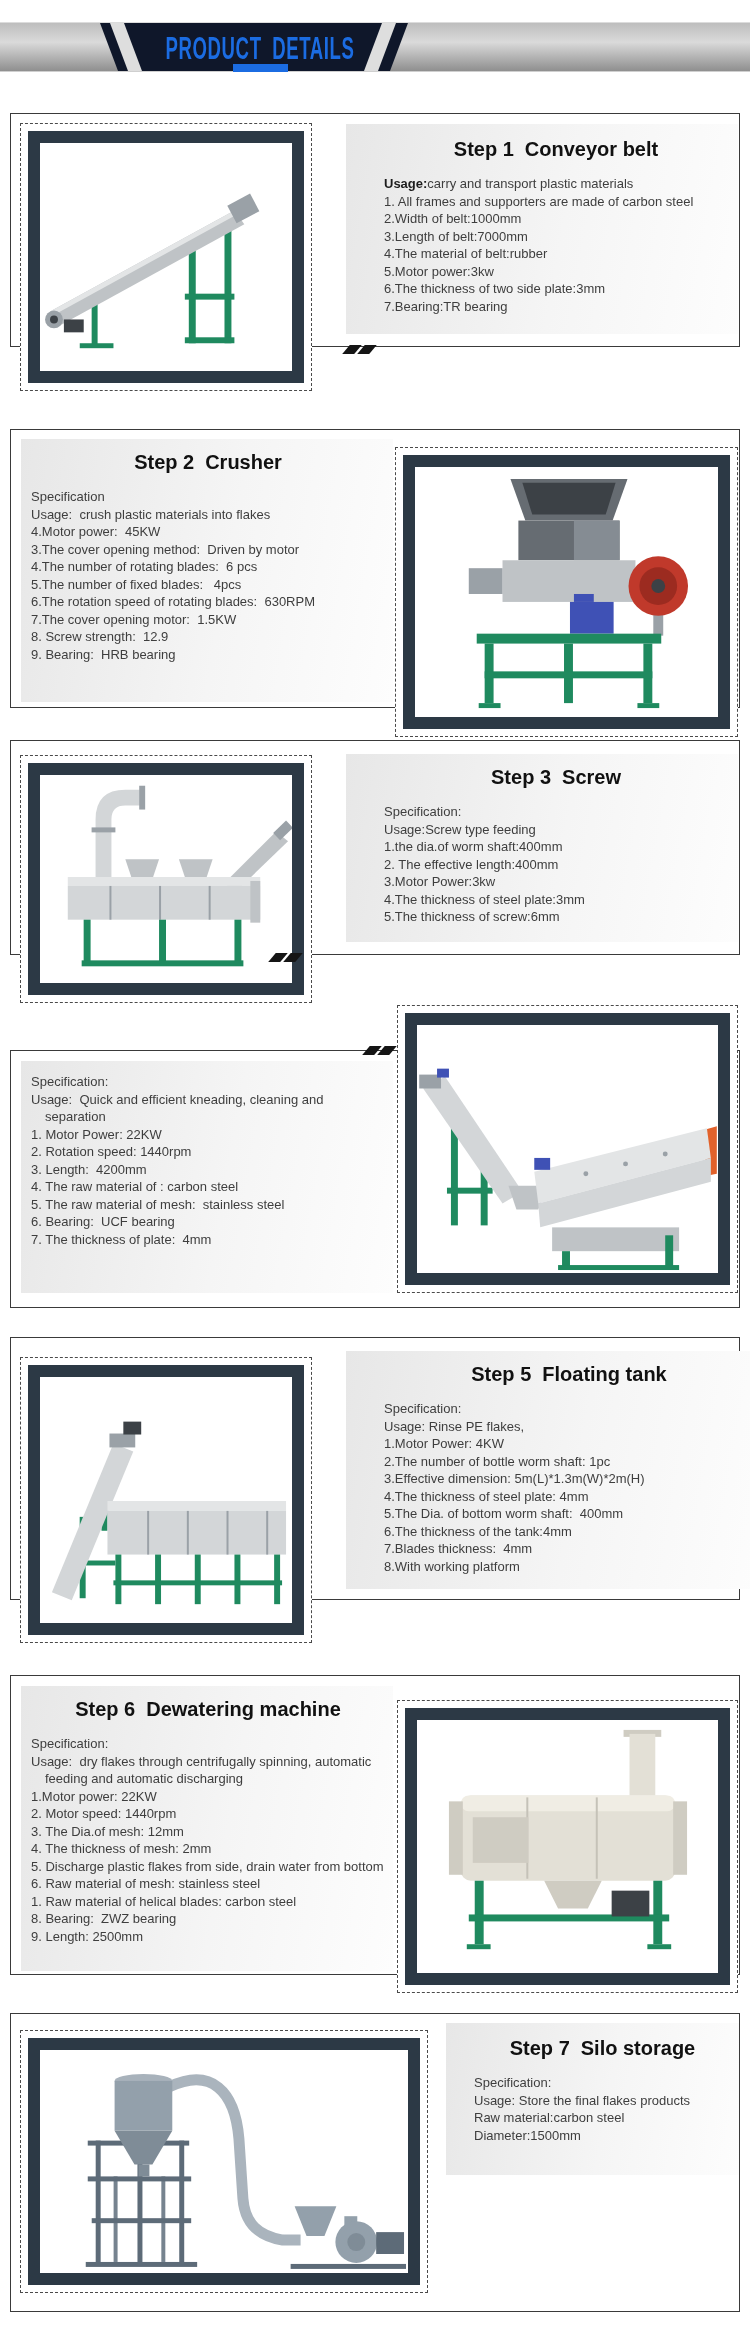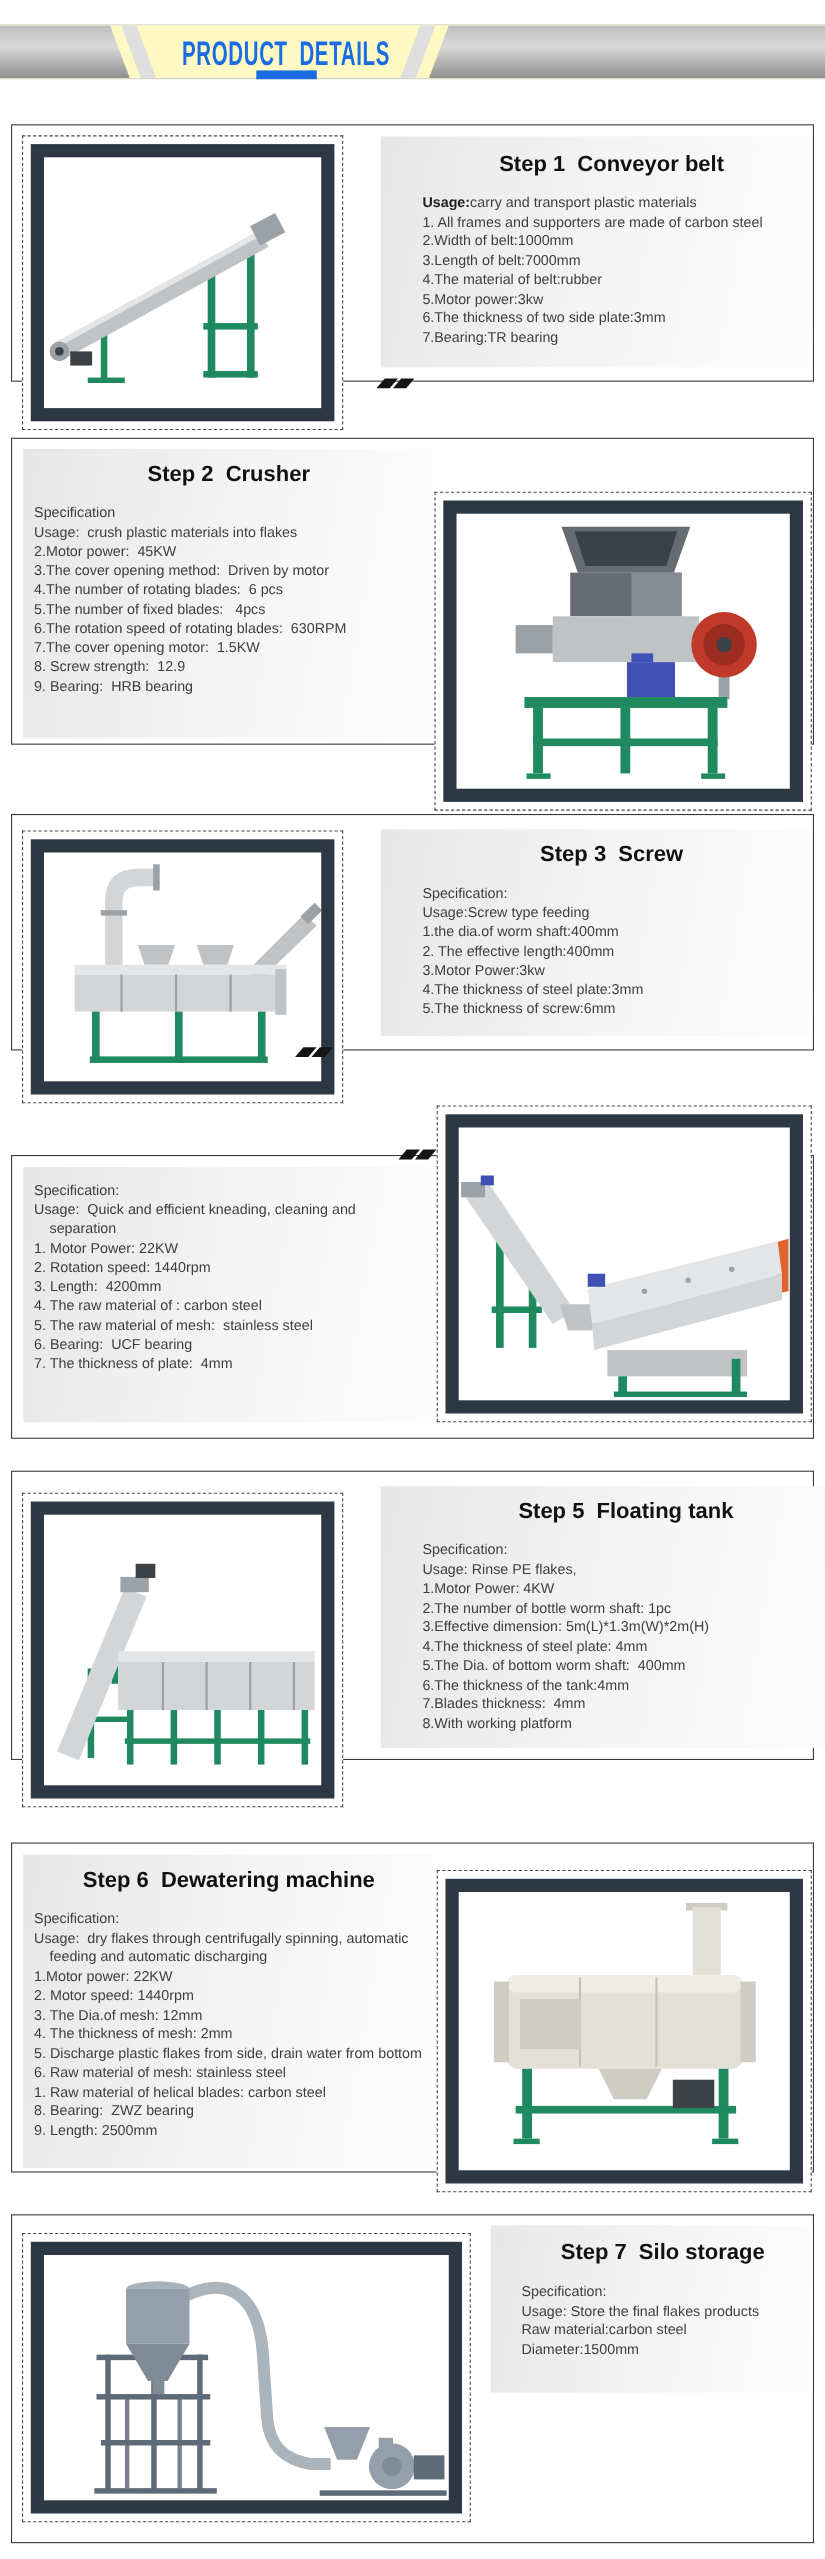--- a/index.html
+++ b/index.html
@@ -5,21 +5,21 @@
   :root{
     --c-accent:#1b6ce2; --c-green:#1f8a5f; --c-red:#c0392b; --c-blue:#3f51b5;
     --c-orange:#e2622b; --c-frame:#2c3945; --c-panel-border:#3a3a3a;
     --c-text:#3e3e3e; --c-heading:#111111;
   }
   html,body{margin:0;padding:0;background:#fff;}
   #page{position:relative;width:750px;height:2326px;background:#fff;overflow:hidden;
     font-family:"Liberation Sans","DejaVu Sans",sans-serif;}
 
   
-  #hdr{position:absolute;left:0;top:22px;width:750px;height:48px;background:#fef9c3;
+  #hdr{position:absolute;left:0;top:22px;width:750px;height:48px;background:#0f172a;
     border-top:1px solid #dcdcdc;border-bottom:1px solid #cfcfcf;}
   .hdeco{position:absolute;top:0;height:48px;left:0;width:750px;}
   .hmainL{position:absolute;left:0;top:0;width:130px;height:48px;
     background:linear-gradient(180deg,#bdbdbd 0%,#dadada 40%,#8f8f8f 100%);
     clip-path:polygon(0 0,100px 0,118px 48px,0 48px);}
   .hstripeL{position:absolute;left:0;top:0;width:160px;height:48px;background:#dedede;
     clip-path:polygon(110px 0,124px 0,142px 48px,128px 48px);}
   .hstripeR{position:absolute;left:0;top:0;width:420px;height:48px;background:#dedede;
     clip-path:polygon(382px 0,396px 0,378px 48px,364px 48px);}
   .hmainR{position:absolute;left:0;top:0;width:750px;height:48px;
@@ -27,21 +27,21 @@
     clip-path:polygon(408px 0,750px 0,750px 48px,390px 48px);}
   #hdr-title{position:absolute;left:60px;top:8px;width:400px;text-align:center;
     font-size:31px;font-weight:800;letter-spacing:1px;word-spacing:8px;
     color:var(--c-accent);transform:scaleX(.6);transform-origin:center;white-space:nowrap;}
   #hdr-underline{position:absolute;left:233px;top:41px;width:55px;height:8px;background:var(--c-accent);}
 
   
   .panel{position:absolute;left:10px;width:730px;border:1px solid var(--c-panel-border);
     background:#fff;box-sizing:border-box;}
   #p1{top:113px;height:234px}
-  #p2{top:398px;height:279px}
+  #p2{top:429px;height:279px}
   #p3{top:740px;height:215px}
   #p4{top:1050px;height:258px}
   #p5{top:1337px;height:263px}
   #p6{top:1675px;height:300px}
   #p7{top:2013px;height:299px}
 
   .tb{position:absolute;box-sizing:border-box;overflow:hidden;
     background:linear-gradient(100deg,#e7e7e7 0%,#f5f5f5 55%,#fdfdfd 100%);}
   #p1 .tb{left:335px;top:10px;width:392px;height:210px;padding:14px 10px 0 38px;}
   #p2 .tb{left:10px;top:9px;width:372px;height:263px;padding:12px 8px 0 10px;}
@@ -120,21 +120,21 @@
     </div>
   </section>
 
   <section class="panel" id="p2">
     <div class="tb">
       <h2 class="hd"><span>Step 2</span><span class="nm">Crusher</span></h2>
       <div class="specs">
 
       <div class="ln">Specification</div>
           <div class="ln">Usage:  crush plastic materials into flakes</div>
-          <div class="ln">2.Motor power:  45KW</div>
+          <div class="ln">4.Motor power:  45KW</div>
           <div class="ln">3.The cover opening method:  Driven by motor</div>
           <div class="ln">4.The number of rotating blades:  6 pcs</div>
           <div class="ln">5.The number of fixed blades:   4pcs</div>
           <div class="ln">6.The rotation speed of rotating blades:  630RPM</div>
           <div class="ln">7.The cover opening motor:  1.5KW</div>
           <div class="ln">8. Screw strength:  12.9</div>
           <div class="ln">9. Bearing:  HRB bearing</div>
         </div>
     </div>
   </section>

